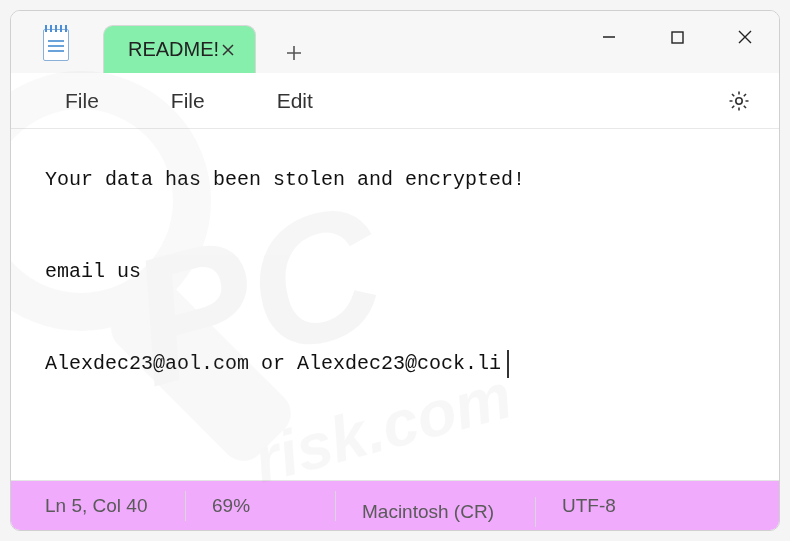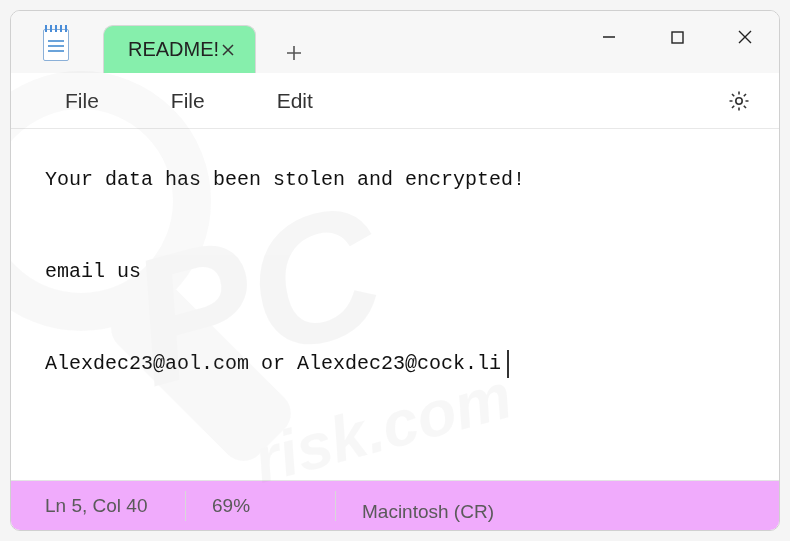--- a/index.html
+++ b/index.html
@@ -305,20 +305,21 @@
   <div class="content"><span>Your data has been stolen and encrypted!</span>
 
 <span>email us</span>
 
 <span>Alexdec23@aol.com or Alexdec23@cock.li</span><span class="caret"></span></div>
 
   <div class="statusbar">
     <div class="status-cell sc-pos">Ln 5, Col 40</div>
     <div class="status-cell sc-zoom">69%</div>
     <div class="status-cell sc-eol">Macintosh (CR)</div>
+    <div class="status-cell sc-enc">UTF-8</div>
   </div>
 
   <div class="watermark">
     <div class="wm-circle"></div>
     <div class="wm-handle"></div>
     <div class="wm-text">PC</div>
     <div class="wm-small">risk.com</div>
   </div>
 </div>
 

